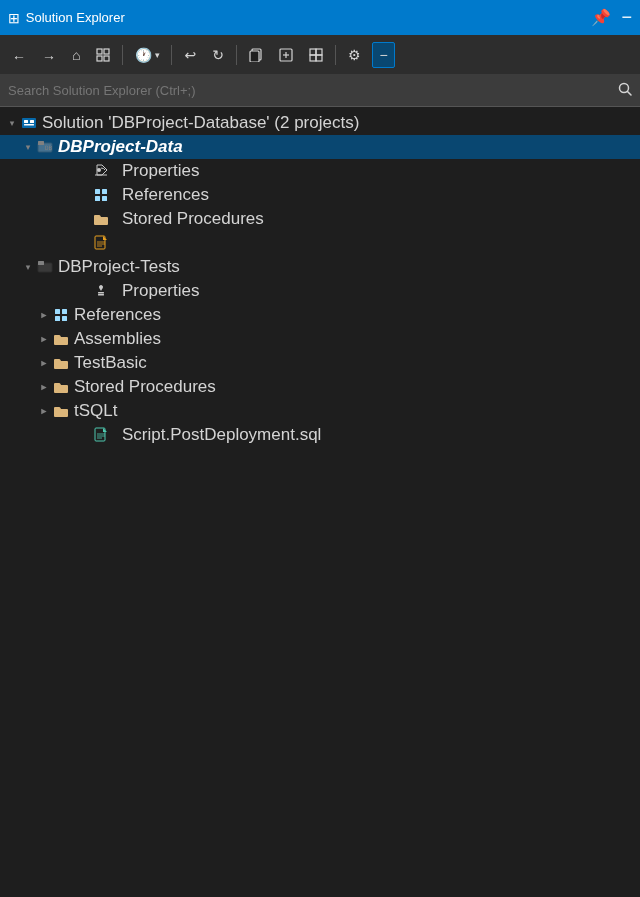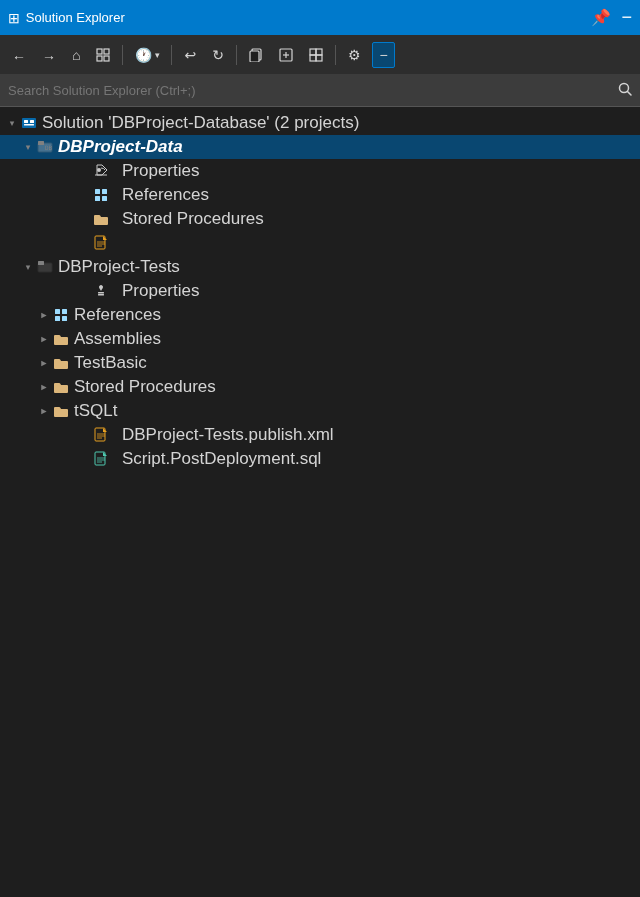--- a/index.html
+++ b/index.html
@@ -363,33 +363,20 @@
   <div class="tree-item indent-2b" style="padding-left:36px;">
     <div class="expand-btn">►</div>
     <div class="item-icon">
       <svg width="16" height="16" viewBox="0 0 16 16" fill="none">
         <path d="M1 5 Q1 4 2 4 L6 4 Q7 4 7.5 5 L8 6 L14 6 Q15 6 15 7 L15 13 Q15 14 14 14 L2 14 Q1 14 1 13 Z" fill="#dcb67a"></path>
       </svg>
     </div>
     <span class="item-label">tSQLt</span>
   </div>
 
-  <div class="tree-item indent-2">
-    <div class="expand-placeholder"></div>
-    <div class="item-icon">
-      <svg width="16" height="16" viewBox="0 0 16 16" fill="none">
-        <rect x="2" y="1" width="10" height="13" rx="1" fill="#1e1e1e" stroke="#e8a020" stroke-width="1"></rect>
-        <path d="M10 1 L14 5 L10 5 Z" fill="#e8a020"></path>
-        <line x1="4" y1="7" x2="12" y2="7" stroke="#e8a020" stroke-width="0.8"></line>
-        <line x1="4" y1="9" x2="12" y2="9" stroke="#e8a020" stroke-width="0.8"></line>
-        <line x1="4" y1="11" x2="9" y2="11" stroke="#e8a020" stroke-width="0.8"></line>
-      </svg>
-    </div>
-    <span class="item-label">DBProject-Tests.publish.xml</span>
-  </div>
 
   <div class="tree-item indent-2">
     <div class="expand-placeholder"></div>
     <div class="item-icon">
       <svg width="16" height="16" viewBox="0 0 16 16" fill="none">
         <rect x="2" y="1" width="10" height="13" rx="1" fill="#1e1e1e" stroke="#4ec9b0" stroke-width="1"></rect>
         <path d="M10 1 L14 5 L10 5 Z" fill="#4ec9b0"></path>
         <line x1="4" y1="7" x2="12" y2="7" stroke="#4ec9b0" stroke-width="0.8"></line>
         <line x1="4" y1="9" x2="12" y2="9" stroke="#4ec9b0" stroke-width="0.8"></line>
         <line x1="4" y1="11" x2="9" y2="11" stroke="#4ec9b0" stroke-width="0.8"></line>

